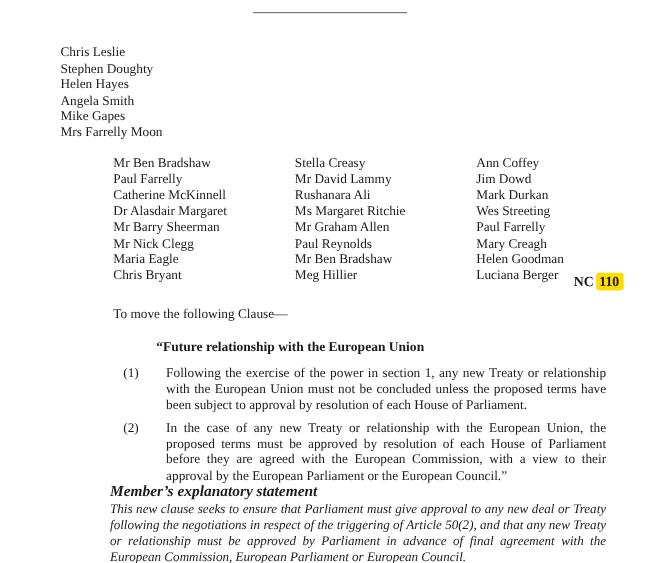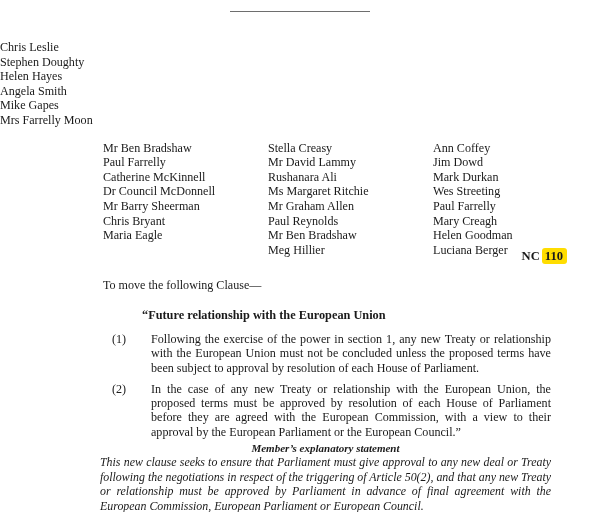--- a/index.html
+++ b/index.html
@@ -34,20 +34,21 @@
     width: 140px;
     height: 1px;
     background: #6e6e6e;
     border: 0;
   }
   .rule-top { margin-top: 11px; }
 
   
   .sponsors-primary {
     margin-top: 20px;
+    padding-left: 55px;
     font-size: 12.1px;
     line-height: 14.6px;
     font-family: Liberation Serif, serif;
   }
   .sponsors-primary div { white-space: nowrap; }
 
   
   .sponsors-columns {
     margin-top: 13px;
     padding-left: 103px;
@@ -125,23 +126,22 @@
 
   
   .explanatory {
     margin-top: 2px;
     padding-left: 100px;
     padding-right: 49px;
   }
   .explanatory-heading {
     font-style: italic;
     font-weight: bold;
-    font-size: 11px;
+    font-size: 14px;
     line-height: 14.3px;
-    text-align: center;
   }
   .explanatory-body {
     font-style: italic;
     font-size: 11.9px;
     line-height: 14.6px;
     text-align: justify;
     text-justify: inter-word;
   }
 </style>
 </head>
@@ -160,24 +160,25 @@
     <div>Angela Smith</div>
     <div>Mike Gapes</div>
     <div>Mrs Farrelly Moon</div>
   </div>
 
   <div class="sponsors-columns">
     <div class="sponsor-col">
       <div>Mr Ben Bradshaw</div>
       <div>Paul Farrelly</div>
       <div>Catherine McKinnell</div>
-      <div>Dr Council McDonnell</div>
+      <div>Dr Alasdair Margaret</div>
       <div>Mr Barry Sheerman</div>
+      <div>Mr Nick Clegg</div>
+      <div>Maria Eagle</div>
       <div>Chris Bryant</div>
-      <div>Maria Eagle</div>
     </div>
     <div class="sponsor-col">
       <div>Stella Creasy</div>
       <div>Mr David Lammy</div>
       <div>Rushanara Ali</div>
       <div>Ms Margaret Ritchie</div>
       <div>Mr Graham Allen</div>
       <div>Paul Reynolds</div>
       <div>Mr Ben Bradshaw</div>
       <div>Meg Hillier</div>

